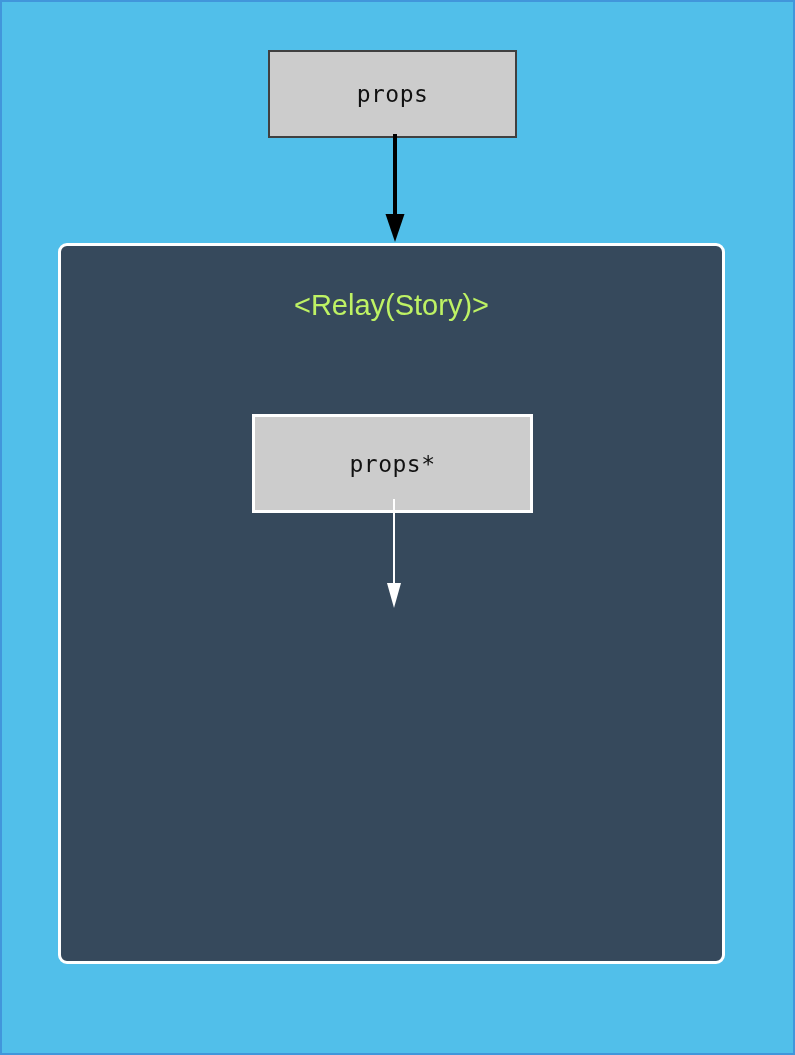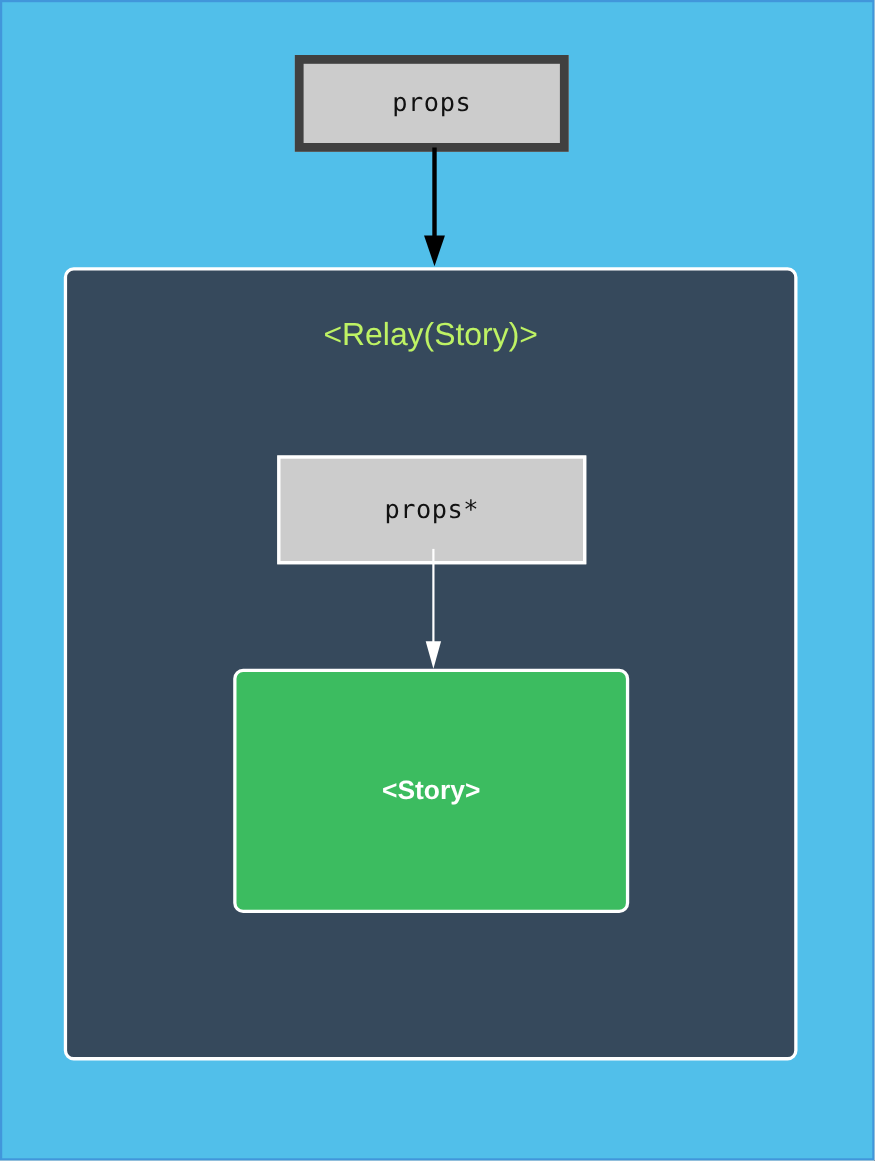--- a/index.html
+++ b/index.html
@@ -29,21 +29,21 @@
     justify-content: center;
     font-family: "DejaVu Sans Mono", "Liberation Mono", monospace;
     color: #111111;
   }
 
   #props-outer-box {
     left: 266px;
     top: 48px;
     width: 249px;
     height: 88px;
-    border: 8px solid #404040;
+    border: 2px solid #404040;
     font-size: 23px;
     letter-spacing: 0.5px;
   }
 
   #props-inner-box {
     left: 250px;
     top: 412px;
     width: 281px;
     height: 99px;
     border: 3px solid #ffffff;
@@ -136,17 +136,14 @@
 
   <div class="data-box" id="props-inner-box">
     <span>props*</span>
   </div>
 
   <svg class="arrow-svg" id="arrow-inner" viewBox="0 0 42 112">
     <line x1="21" y1="0" x2="21" y2="88" stroke="#ffffff" stroke-width="2"></line>
     <polygon points="21,109 14,84 28,84" fill="#ffffff"></polygon>
   </svg>
 
-  <div id="story-box">
-    <span>&lt;Story&gt;</span>
-  </div>
 
 </div>
 
 </body></html>

